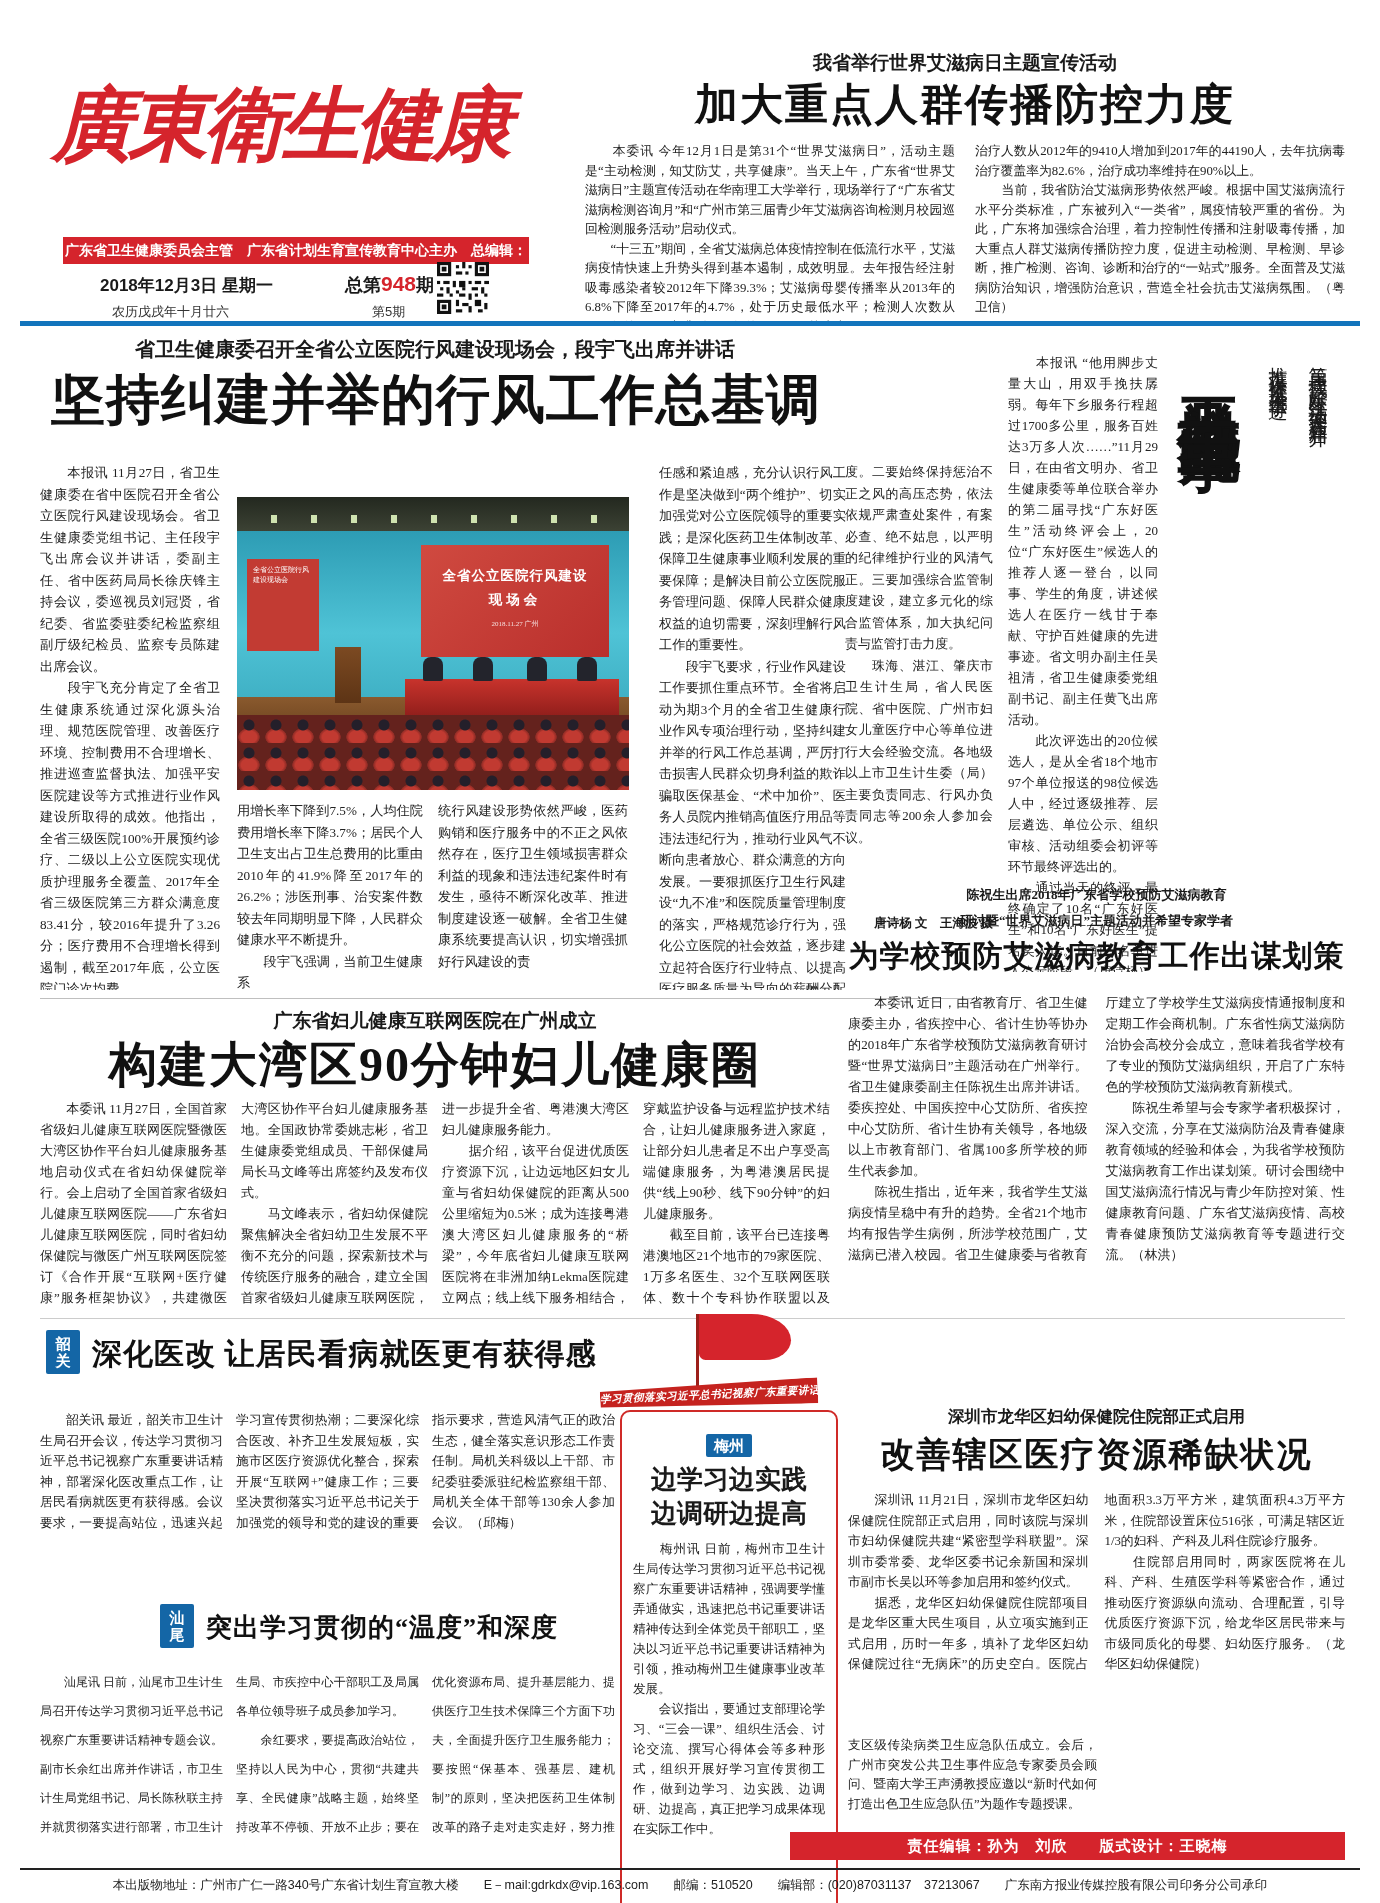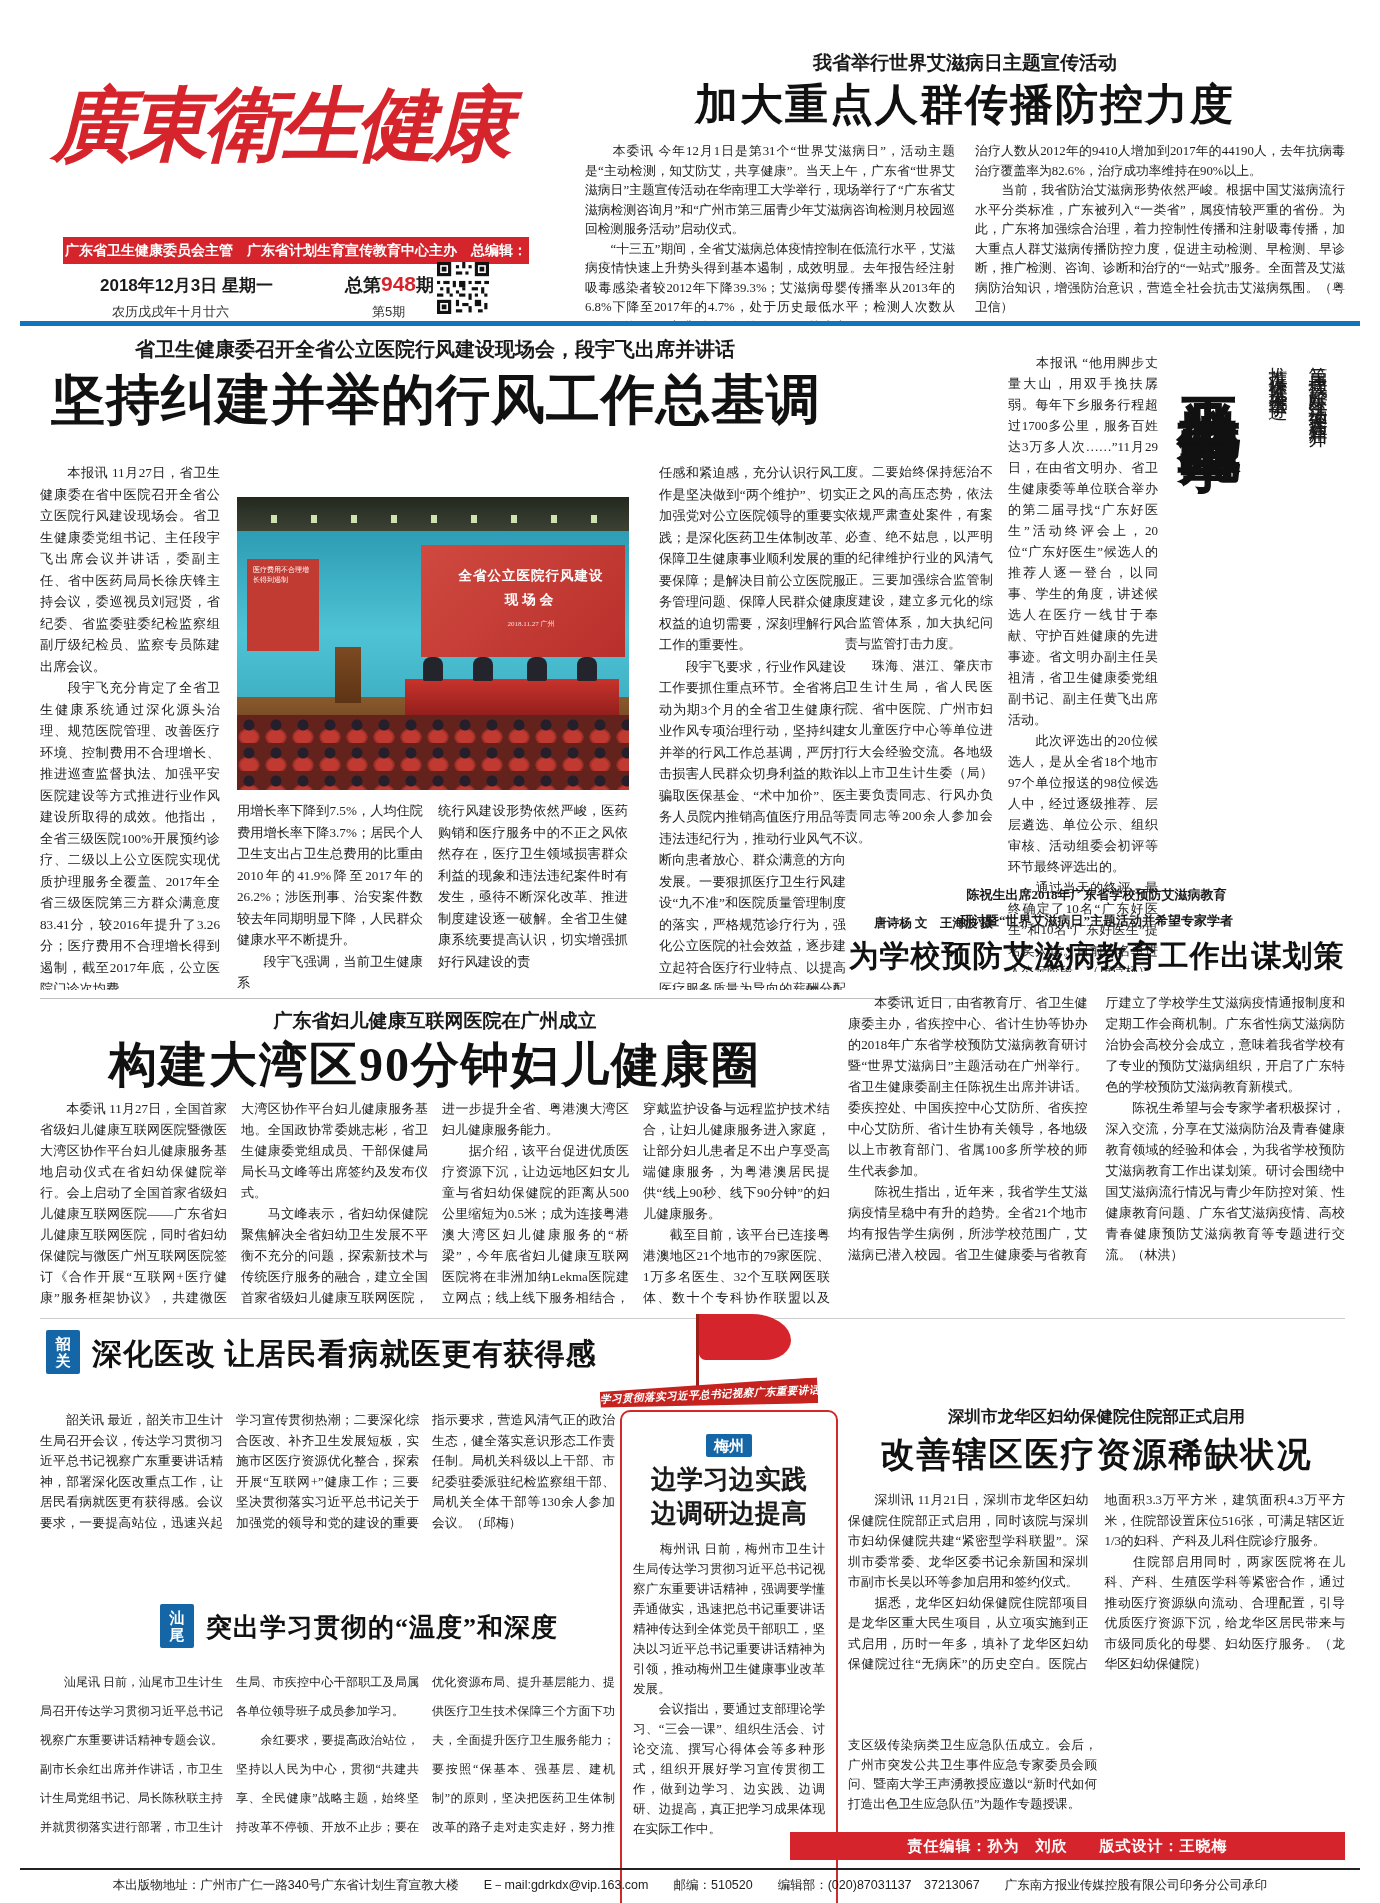--- a/index.html
+++ b/index.html
@@ -42,21 +42,21 @@
   #photo .ceiling{position:absolute;left:0;top:0;width:100%;height:34px;
      background:linear-gradient(#23281f,#3c4234);}
   #photo .ceiling:after{content:"";position:absolute;left:0;top:18px;width:100%;height:8px;
      background:repeating-linear-gradient(90deg,transparent 0 34px,#cfe3b0 34px 40px);}
   #photo .wall{position:absolute;left:0;top:34px;width:100%;height:170px;
      background:linear-gradient(180deg,#2d9cb4,#4fc3d6 60%,#3fb0c4);}
   #photo .panel-left{position:absolute;left:10px;top:62px;width:72px;height:92px;background:#c23b33;
      color:#fff;font-size:7px;line-height:10px;padding:6px;box-sizing:border-box;overflow:hidden;}
   #photo .screen{position:absolute;left:184px;top:48px;width:188px;height:112px;
      background:linear-gradient(135deg,#d04a40,#b92f2c);color:#fff;text-align:center;
-     font-family:"Liberation Serif",serif;padding-left:16px;}
+     font-family:"Liberation Serif",serif;}
   #photo .screen .t1{font-size:13.5px;font-weight:bold;margin-top:22px;letter-spacing:1px;}
   #photo .screen .t2{font-size:13.5px;font-weight:bold;margin-top:6px;letter-spacing:4px;}
   #photo .screen .t3{font-size:7px;margin-top:10px;opacity:.85;}
   #photo .stage{position:absolute;left:0;top:200px;width:100%;height:34px;
      background:linear-gradient(#8a5a2e,#6d431f);}
   #photo .podium{position:absolute;left:98px;top:150px;width:26px;height:56px;background:linear-gradient(#7c4a22,#5d3415);}
   #photo .table{position:absolute;left:168px;top:182px;width:214px;height:36px;background:linear-gradient(#c8332c,#931f1c);}
   #photo .fig{position:absolute;top:160px;width:20px;height:24px;background:#23242c;border-radius:8px 8px 2px 2px;}
   #photo .audience{position:absolute;left:0;top:218px;width:100%;height:75px;
      background-color:#64221d;
@@ -203,21 +203,21 @@
   <div class="abs body-text" id="mcol3">统行风建设形势依然严峻，医药购销和医疗服务中的不正之风依然存在，医疗卫生领域损害群众利益的现象和违法违纪案件时有发生，亟待不断深化改革、推进制度建设逐一破解。全省卫生健康系统要提高认识，切实增强抓好行风建设的责</div>
   <div class="abs body-text" id="mcol4">任感和紧迫感，充分认识行风工作是坚决做到“两个维护”、切实加强党对公立医院领导的重要实践；是深化医药卫生体制改革、保障卫生健康事业顺利发展的重要保障；是解决目前公立医院服务管理问题、保障人民群众健康权益的迫切需要，深刻理解行风工作的重要性。
 　　段宇飞要求，行业作风建设工作要抓住重点环节。全省将启动为期3个月的全省卫生健康行业作风专项治理行动，坚持纠建并举的行风工作总基调，严厉打击损害人民群众切身利益的欺诈骗取医保基金、“术中加价”、医务人员院内推销高值医疗用品等违法违纪行为，推动行业风气不断向患者放心、群众满意的方向发展。一要狠抓医疗卫生行风建设“九不准”和医院质量管理制度的落实，严格规范诊疗行为，强化公立医院的社会效益，逐步建立起符合医疗行业特点、以提高医疗服务质量为导向的薪酬分配制</div>
   <div class="abs body-text" id="mcol5">度。二要始终保持惩治不正之风的高压态势，依法依规严肃查处案件，有案必查、绝不姑息，以严明的纪律维护行业的风清气正。三要加强综合监管制度建设，建立多元化的综合监管体系，加大执纪问责与监管打击力度。
 　　珠海、湛江、肇庆市卫生计生局，省人民医院、省中医院、广州市妇女儿童医疗中心等单位进行大会经验交流。各地级以上市卫生计生委（局）主要负责同志、行风办负责同志等200余人参加会议。</div>
   <div class="abs" id="main-byline">唐诗杨 文　王海波 摄</div>
 
   <div class="abs" id="photo">
     <div class="ceiling"></div>
     <div class="wall"></div>
-    <div class="panel-left">医疗费用不合理增长得到遏制</div>
+    <div class="panel-left">全省公立医院行风建设现场会</div>
     <div class="screen">
       <div class="t1">全省公立医院行风建设</div>
       <div class="t2">现场会</div>
       <div class="t3">2018.11.27 广州</div>
     </div>
     <div class="stage"></div>
     <div class="podium"></div>
     <div class="table"></div>
     <div class="fig" style="left:186px;"></div>
     <div class="fig" style="left:236px;"></div>

